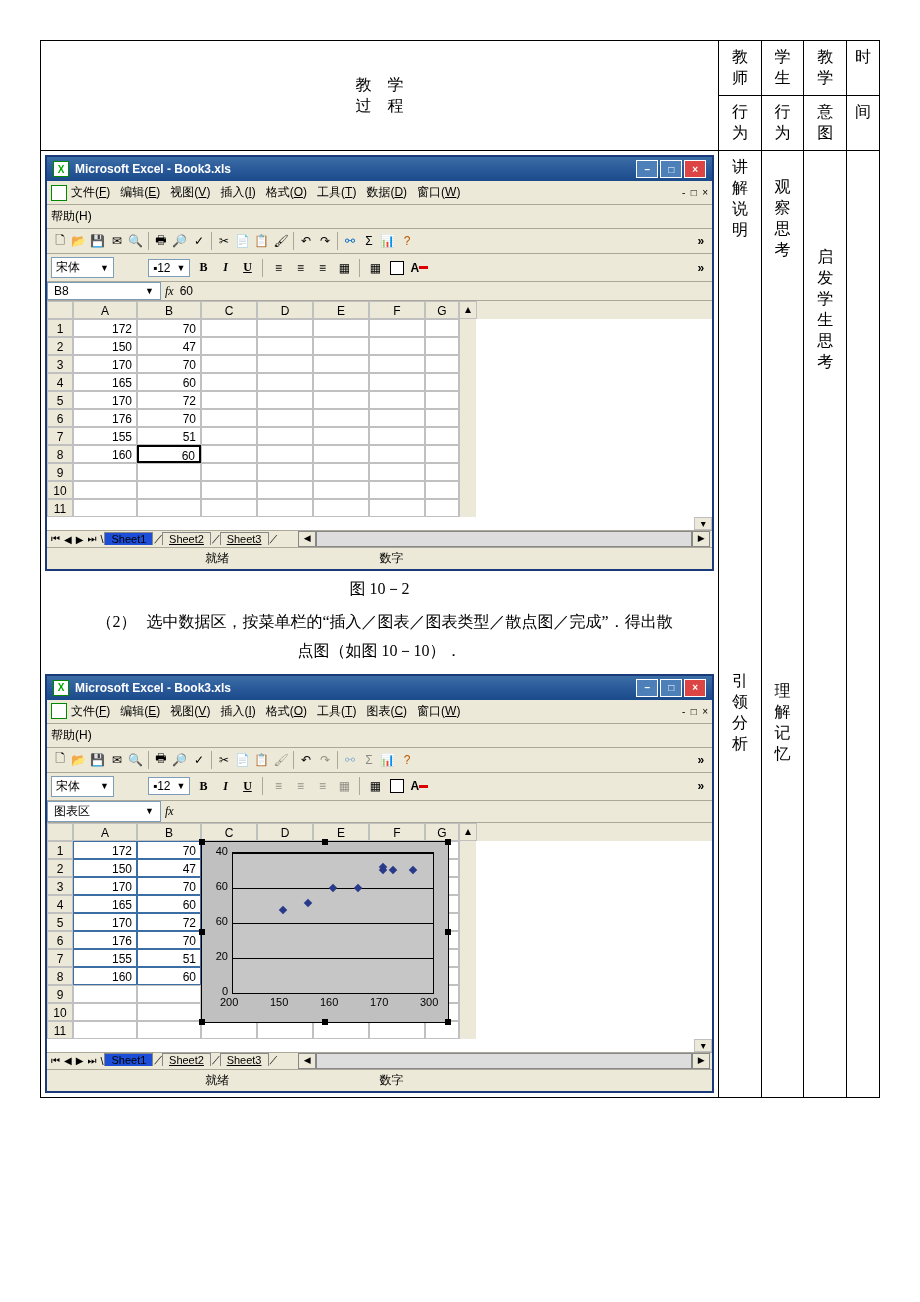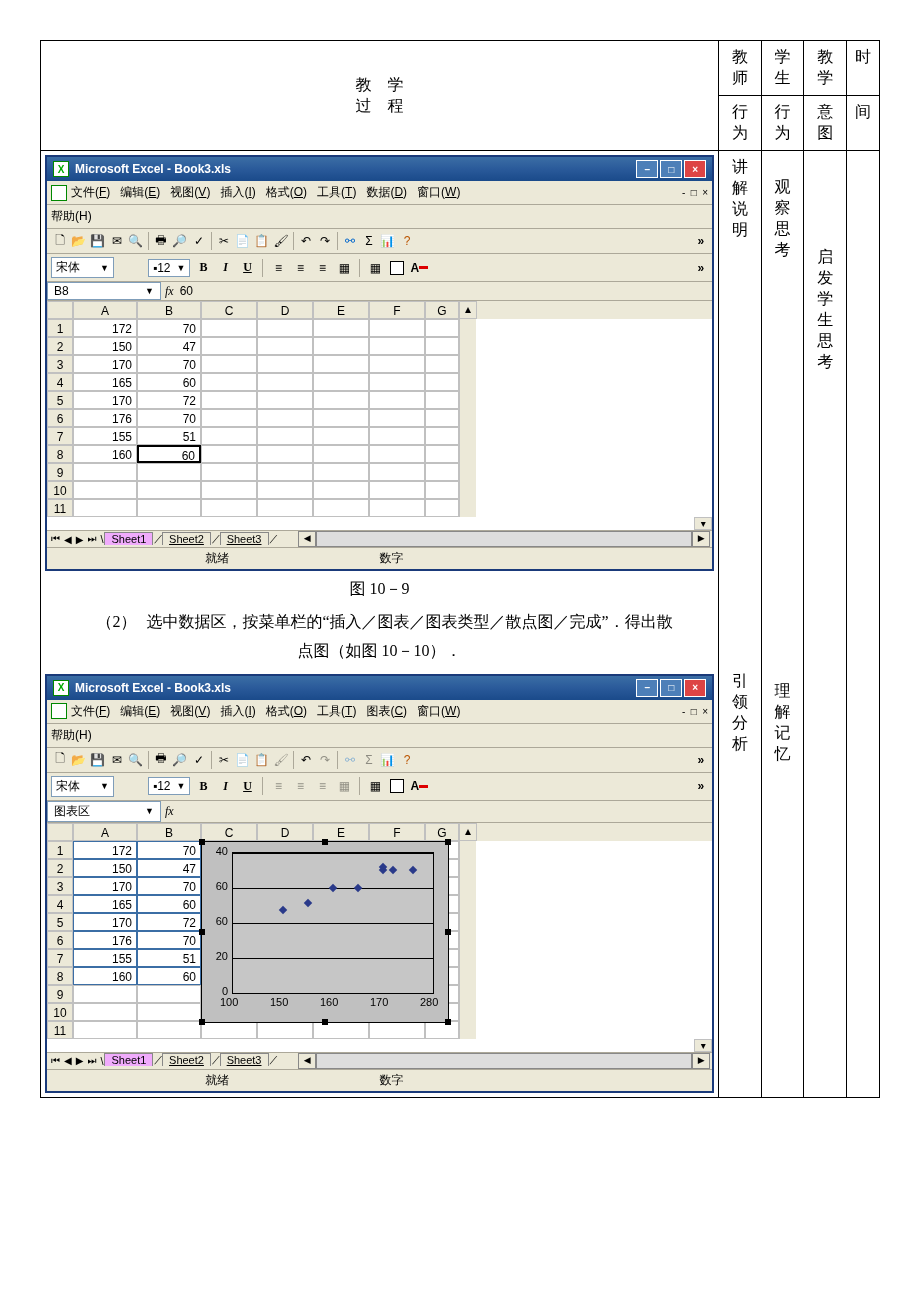--- a/index.html
+++ b/index.html
@@ -38,21 +38,21 @@
   .fx { font-style:italic; font-family:"Times New Roman",serif; }
   .colheads { display:flex; background:#ece9d8; }
   .colhead,.rowhead,.cell { border:1px solid #c0c0c0; text-align:center; font-size:12px; box-sizing:border-box; }
   .colhead { height:18px; line-height:18px; background:#ece9d8; }
   .rowhead { width:26px; height:18px; line-height:18px; background:#ece9d8; }
   .cell { height:18px; line-height:18px; background:#fff; text-align:right; padding-right:4px; }
   .cell.sel { border:2px solid #000; }
   .cell.blue-sel { border:1.5px solid #3b6ea5; }
   .sheettabs { background:#ece9d8; display:flex; align-items:center; font-size:11px; padding:0 2px; border-top:1px solid #aca899; }
   .navbtn { padding:0 2px; font-size:10px; }
-  .tab { border:1px solid #888; border-bottom:none; padding:0 6px; background:#f0abfc; margin-left:-1px; }
+  .tab { border:1px solid #888; border-bottom:none; padding:0 6px; background:#1d4ed8; margin-left:-1px; }
   .tab.inactive { background:#ece9d8; }
   .tabtext.u { text-decoration:underline; }
   .hscroll { flex:1; margin-left:20px; display:flex; align-items:center; }
   .sbtn { width:16px; height:14px; background:#ece9d8; border:1px solid #888; text-align:center; font-size:9px; line-height:12px; }
   .strack { flex:1; height:14px; background:#ddd; border:1px solid #888; }
   .statusbar { background:#ece9d8; display:flex; font-size:12px; padding:2px 8px; border-top:1px solid #aca899; }
   .statusbar .left { width:50%; }
   .statusbar .right { }
   .caption { text-align:center; margin:8px 0; }
   .instr { margin:4px 40px 8px 40px; line-height:1.8; }
@@ -322,21 +322,21 @@
           <span class="strack"></span>
           <span class="sbtn">▶</span>
         </span>
       </div>
       <div class="statusbar">
         <span class="left">就绪</span>
         <span class="right">数字</span>
       </div>
     </div>
 
-    <div class="caption">图 10－9</div>
+    <div class="caption">图 10－2</div>
     <div class="instr">
       <span class="num">（2）</span><span>选中数据区，按菜单栏的“插入／图表／图表类型／散点图／完成”．得出散点图（如图 10－10）．</span>
     </div>
 
     <div class="excel-shot">
       <div class="titlebar">
         <span class="icon">X</span>
         <span style="font-weight:bold">Microsoft Excel - Book3.xls</span>
         <span class="win-btns">
           <span class="win-btn win-min">–</span>
@@ -572,25 +572,25 @@
                       <div class="pt" style="left: 147px; top: 11px;"></div>
                       <div class="pt" style="left: 177px; top: 14.5px;"></div>
                       <div class="pt" style="left: 72px; top: 47.75px;"></div>
                       <div class="pt" style="left: 97px; top: 32px;"></div>
                     </div>
                     <div class="axis-label" style="right: 220px; top: 143px; width: 20px; text-align: right;">0</div>
                     <div class="axis-label" style="right: 220px; top: 108px; width: 20px; text-align: right;">20</div>
                     <div class="axis-label" style="right: 220px; top: 73px; width: 20px; text-align: right;">60</div>
                     <div class="axis-label" style="right: 220px; top: 38px; width: 20px; text-align: right;">60</div>
                     <div class="axis-label" style="right: 220px; top: 3px; width: 20px; text-align: right;">40</div>
-                    <div class="axis-label" style="left: 18px; top: 154px;">100</div>
+                    <div class="axis-label" style="left: 18px; top: 154px;">200</div>
                     <div class="axis-label" style="left: 68px; top: 154px;">150</div>
                     <div class="axis-label" style="left: 118px; top: 154px;">160</div>
                     <div class="axis-label" style="left: 168px; top: 154px;">170</div>
-                    <div class="axis-label" style="left: 218px; top: 154px;">280</div>
+                    <div class="axis-label" style="left: 218px; top: 154px;">300</div>
                   </div>
       </div>
       <div style="display:flex">
                   <div style="flex:1"></div>
                   <div style="width:16px;background:#ece9d8;border:1px solid #c0c0c0;text-align:center;font-size:10px">▾</div>
                 </div>
       <div class="sheettabs">
         <span class="navbtn">⏮</span>
         <span class="navbtn">◀</span>
         <span class="navbtn">▶</span>

